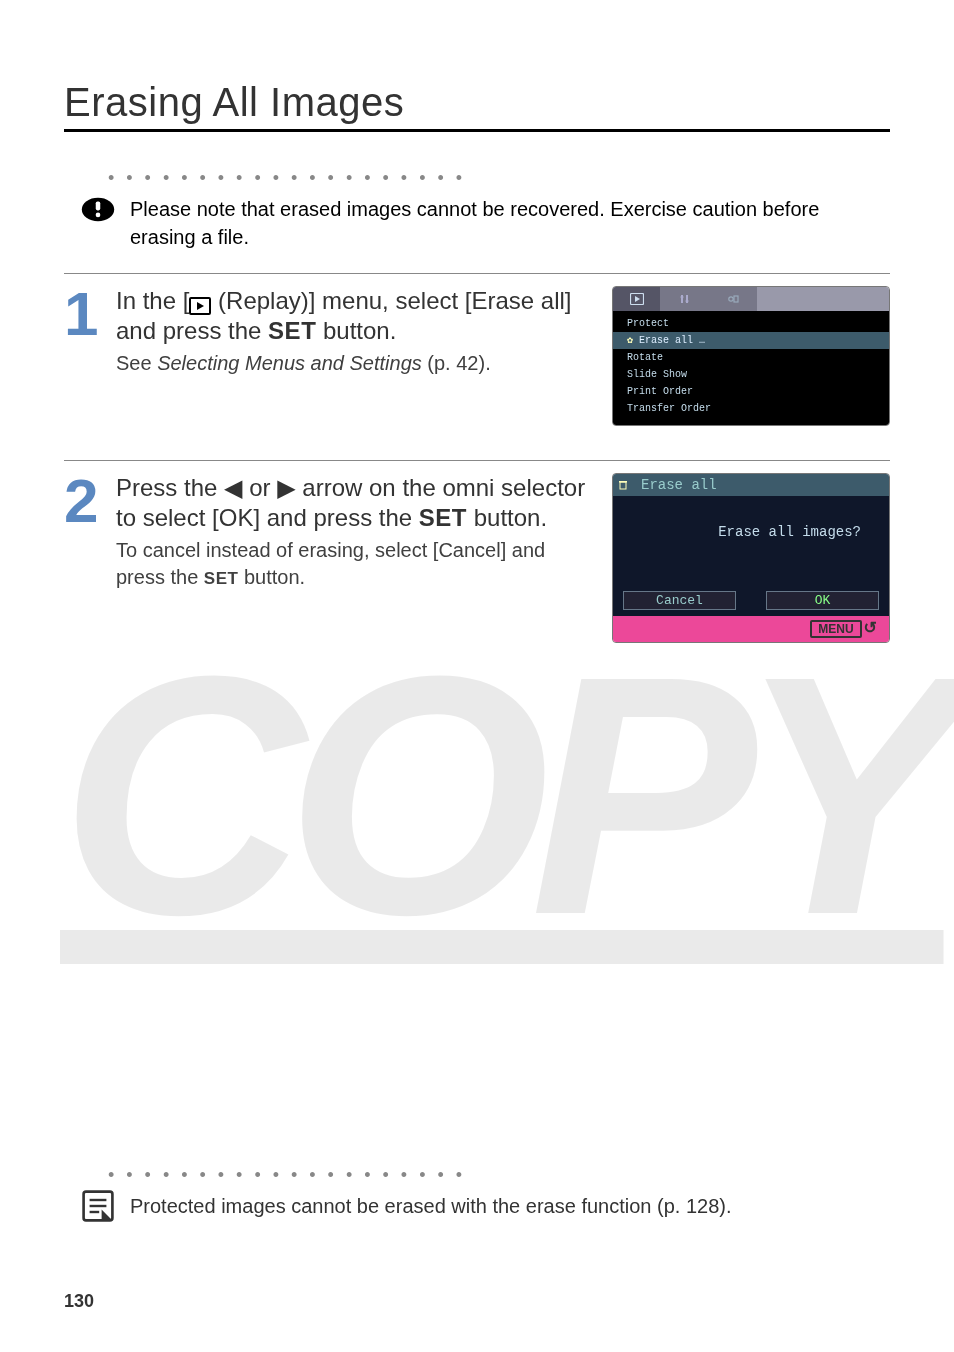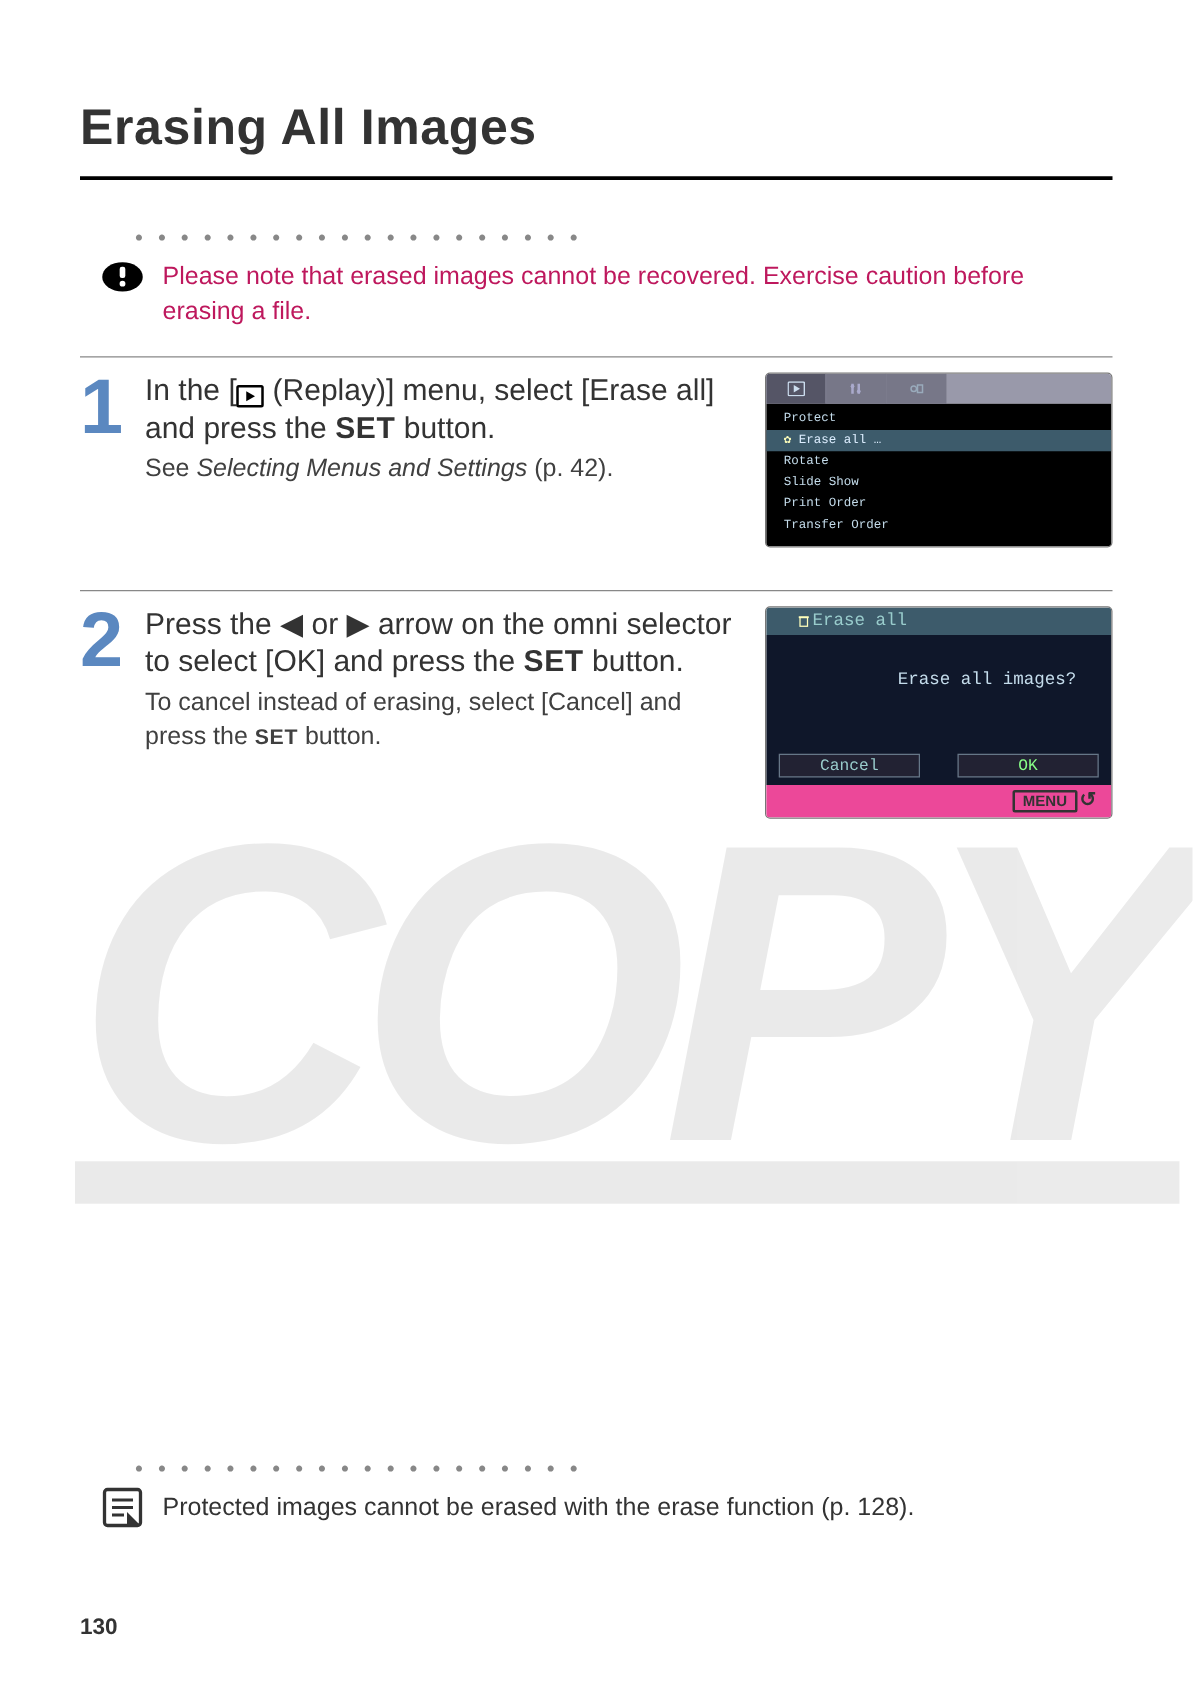--- a/index.html
+++ b/index.html
@@ -8,30 +8,30 @@
 
   
   .watermark {
     position: absolute; top: 600px; left: 60px; width: 840px; height: 520px;
     opacity: 0.08; pointer-events: none; z-index: 0;
   }
   .watermark-text { font-size: 340px; font-weight: 900; font-style: italic; letter-spacing: -20px; color: #000; text-decoration: underline; }
 
   .content { position: relative; z-index: 1; }
 
-  h1 { font-size: 40px; font-weight: 700; letter-spacing: 0.5px; margin-bottom: 16px; }
+  h1 { font-size: 40px; font-weight: 400; letter-spacing: 0.5px; margin-bottom: 4px; }
   .title-underline { border-bottom: 3px solid #000; margin-bottom: 36px; }
 
   
   .dots { color: #888; font-size: 18px; letter-spacing: 12px; margin: 0 0 6px 44px; }
 
   
   .note-row { display: flex; align-items: flex-start; gap: 14px; margin-bottom: 22px; padding-left: 16px; }
   .note-icon { width: 36px; height: 28px; flex-shrink: 0; display:flex; align-items:center; justify-content:center; }
-  .note-text { font-size: 20px; color: #be185d; line-height: 1.4; }
+  .note-text { font-size: 20px; color: #000000; line-height: 1.4; }
 
   .thin-rule { border-top: 1px solid #888; margin: 0 0 12px 0; }
 
   
   .step { display: flex; gap: 8px; margin-bottom: 34px; }
   .step-num { font-size: 62px; font-weight: 800; color: #5b88c0; line-height: 0.9; font-family: Arial, sans-serif; width: 44px; flex-shrink:0; }
   .step-body { flex: 1; display: flex; }
   .step-text { flex: 1; padding-right: 16px; }
   .step-head { font-size: 24px; line-height: 1.25; margin-bottom: 4px; font-weight: 400; }
   .step-sub { font-size: 20px; color: #404040; line-height: 1.35; }
@@ -48,21 +48,21 @@
   .lcd { width: 278px; flex-shrink: 0; border: 1px solid #777; border-radius: 4px; overflow: hidden; font-family: "Courier New", monospace; }
   .lcd-tabs { display: flex; background: #99a; }
   .lcd-tab { flex: 0 0 48px; height: 24px; display:flex; align-items:center; justify-content:center; font-size: 13px; color:#aac; border-right:1px solid #778; background:#778;}
   .lcd-tab.active { background:#556; color:#cde; }
   .lcd-tab svg { width:14px; height:12px; }
   .lcd-body { background: #000; color: #c4dceb; font-size: 10px; line-height: 1.5; padding: 4px 0 8px 0; }
   .lcd-item { padding: 1px 14px; }
   .lcd-item.hi { background: #3d5b6b; color: #def; }
 
   .lcd2 { width: 278px; flex-shrink:0; border:1px solid #777; border-radius:4px; overflow:hidden; font-family:"Courier New", monospace; }
-  .lcd2-header { background:#3d5b6b; color:#9cc; font-size:14px; padding:3px 24px; display:flex; align-items:center; gap:1px; }
+  .lcd2-header { background:#3d5b6b; color:#9cc; font-size:14px; padding:3px 4px; display:flex; align-items:center; gap:12px; }
   .lcd2-header .trash { width:12px; height:12px; }
   .lcd2-body { background:#0f172a; height:120px; position:relative; }
   .lcd2-q { color:#c4dceb; font-size:14px; position:absolute; top:28px; right:28px; }
   .lcd2-btnrow { position:absolute; bottom:6px; left:0; right:0; display:flex; justify-content:space-between; padding:0 10px; gap:30px;}
   .lcd2-btn { flex:1; border:1px solid #678; background:#223; color:#9cc; font-size:13px; text-align:center; padding:1px 0; }
   .lcd2-btn.ok { color:#8f8; }
   .lcd2-menu { text-align:right; padding:2px 6px 4px 0; background:#ec4899; }
   .lcd2-menu span { display:inline-block; border:2px solid #333; padding:0 6px; font-size:12px; font-weight:700; font-family:Arial; border-radius:2px;}
   .lcd2-menu .ret { border:none; font-size:16px; font-weight:800; padding-left:2px;}
 

